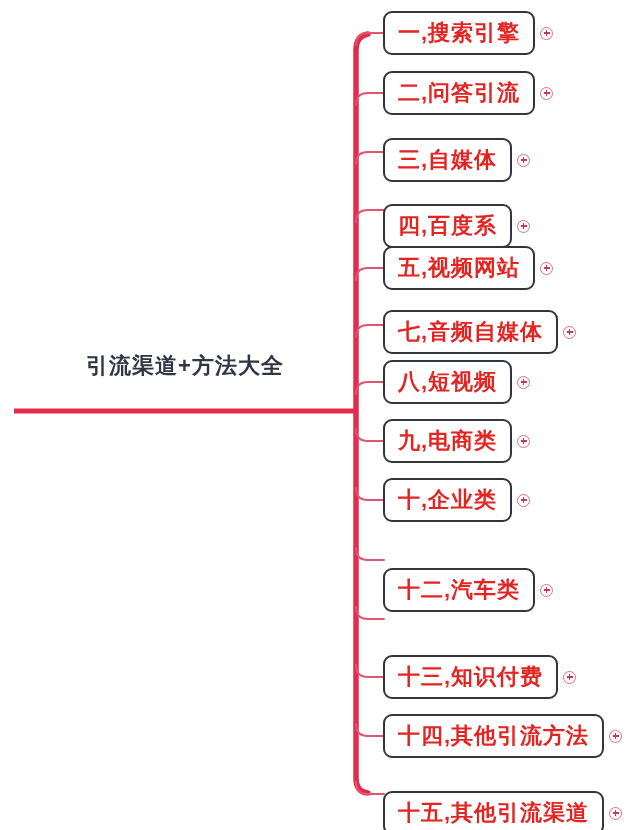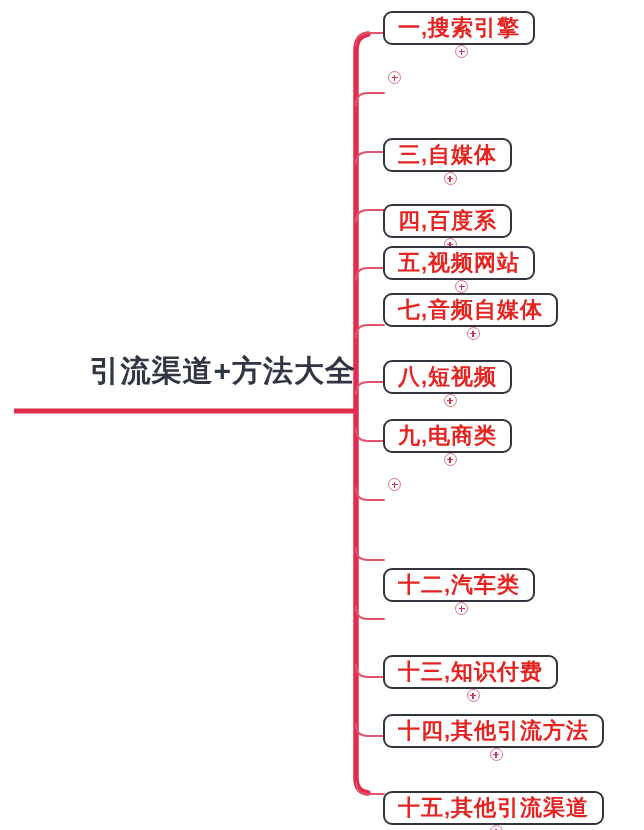--- a/index.html
+++ b/index.html
@@ -31,34 +31,33 @@
     stroke: #e4536e;
     stroke-width: 2;
     fill: none;
     stroke-linecap: round;
   }
   .central {
     position: absolute;
     left: 14px;
     top: 351px;
     width: 342px;
-    text-align: right;
-    font-size: 30px;
+    text-align: center;
+    font-size: 22px;
     font-weight: 700;
     color: #2f3542;
     letter-spacing: 1px;
     cursor: default;
   }
   .branch-row {
     position: absolute;
     left: 383px;
     height: 44px;
     display: flex;
     align-items: center;
-    flex-direction: column;
   }
   .bbox {
     display: flex;
     align-items: center;
     height: 44px;
     box-sizing: border-box;
     border: 2.5px solid #32353d;
     border-radius: 9px;
     background: #ffffff;
     padding: 0 13px;
@@ -119,20 +118,23 @@
   <div class="central">引流渠道+方法大全</div>
 
   <div class="branch-row" style="top:11px">
     <div class="bbox">
         <span>一,搜索引擎</span>
       </div>
     <span class="expand"></span>
   </div>
 
   <div class="branch-row" style="top:71px">
+    <div class="bbox">
+        <span>二,问答引流</span>
+      </div>
     <span class="expand"></span>
   </div>
 
   <div class="branch-row" style="top:138px">
     <div class="bbox">
         <span>三,自媒体</span>
       </div>
     <span class="expand"></span>
   </div>
 
@@ -143,21 +145,21 @@
     <span class="expand"></span>
   </div>
 
   <div class="branch-row" style="top:246px">
     <div class="bbox">
         <span>五,视频网站</span>
       </div>
     <span class="expand"></span>
   </div>
 
-  <div class="branch-row" style="top:293px">
+  <div class="branch-row" style="top:310px">
     <div class="bbox">
         <span>七,音频自媒体</span>
       </div>
     <span class="expand"></span>
   </div>
 
   <div class="branch-row" style="top:419px">
     <div class="bbox">
         <span>九,电商类</span>
       </div>
@@ -165,20 +167,23 @@
   </div>
 
   <div class="branch-row" style="top:360px">
     <div class="bbox">
         <span>八,短视频</span>
       </div>
     <span class="expand"></span>
   </div>
 
   <div class="branch-row" style="top:478px">
+    <div class="bbox">
+        <span>十,企业类</span>
+      </div>
     <span class="expand"></span>
   </div>
 
 
   <div class="branch-row" style="top:568px">
     <div class="bbox">
         <span>十二,汽车类</span>
       </div>
     <span class="expand"></span>
   </div>

